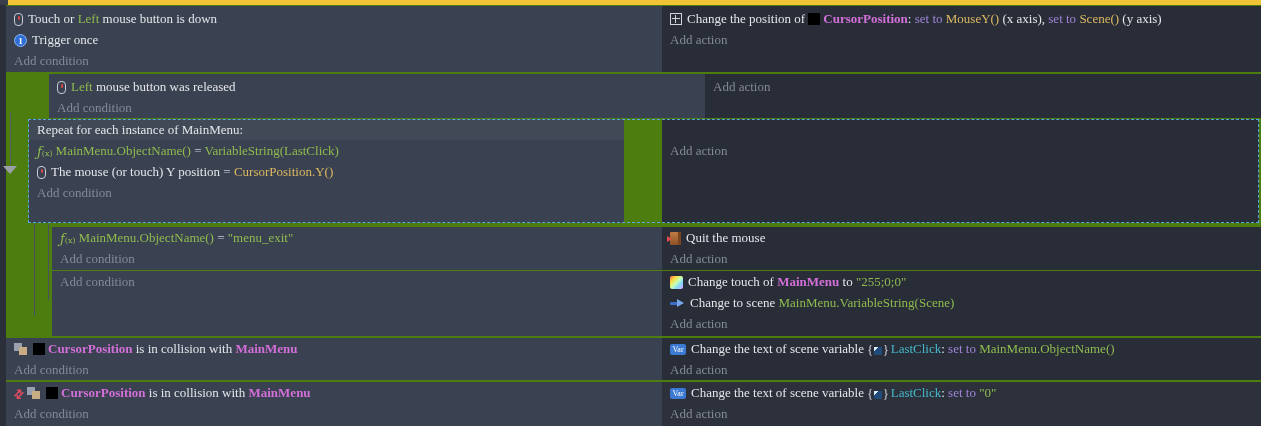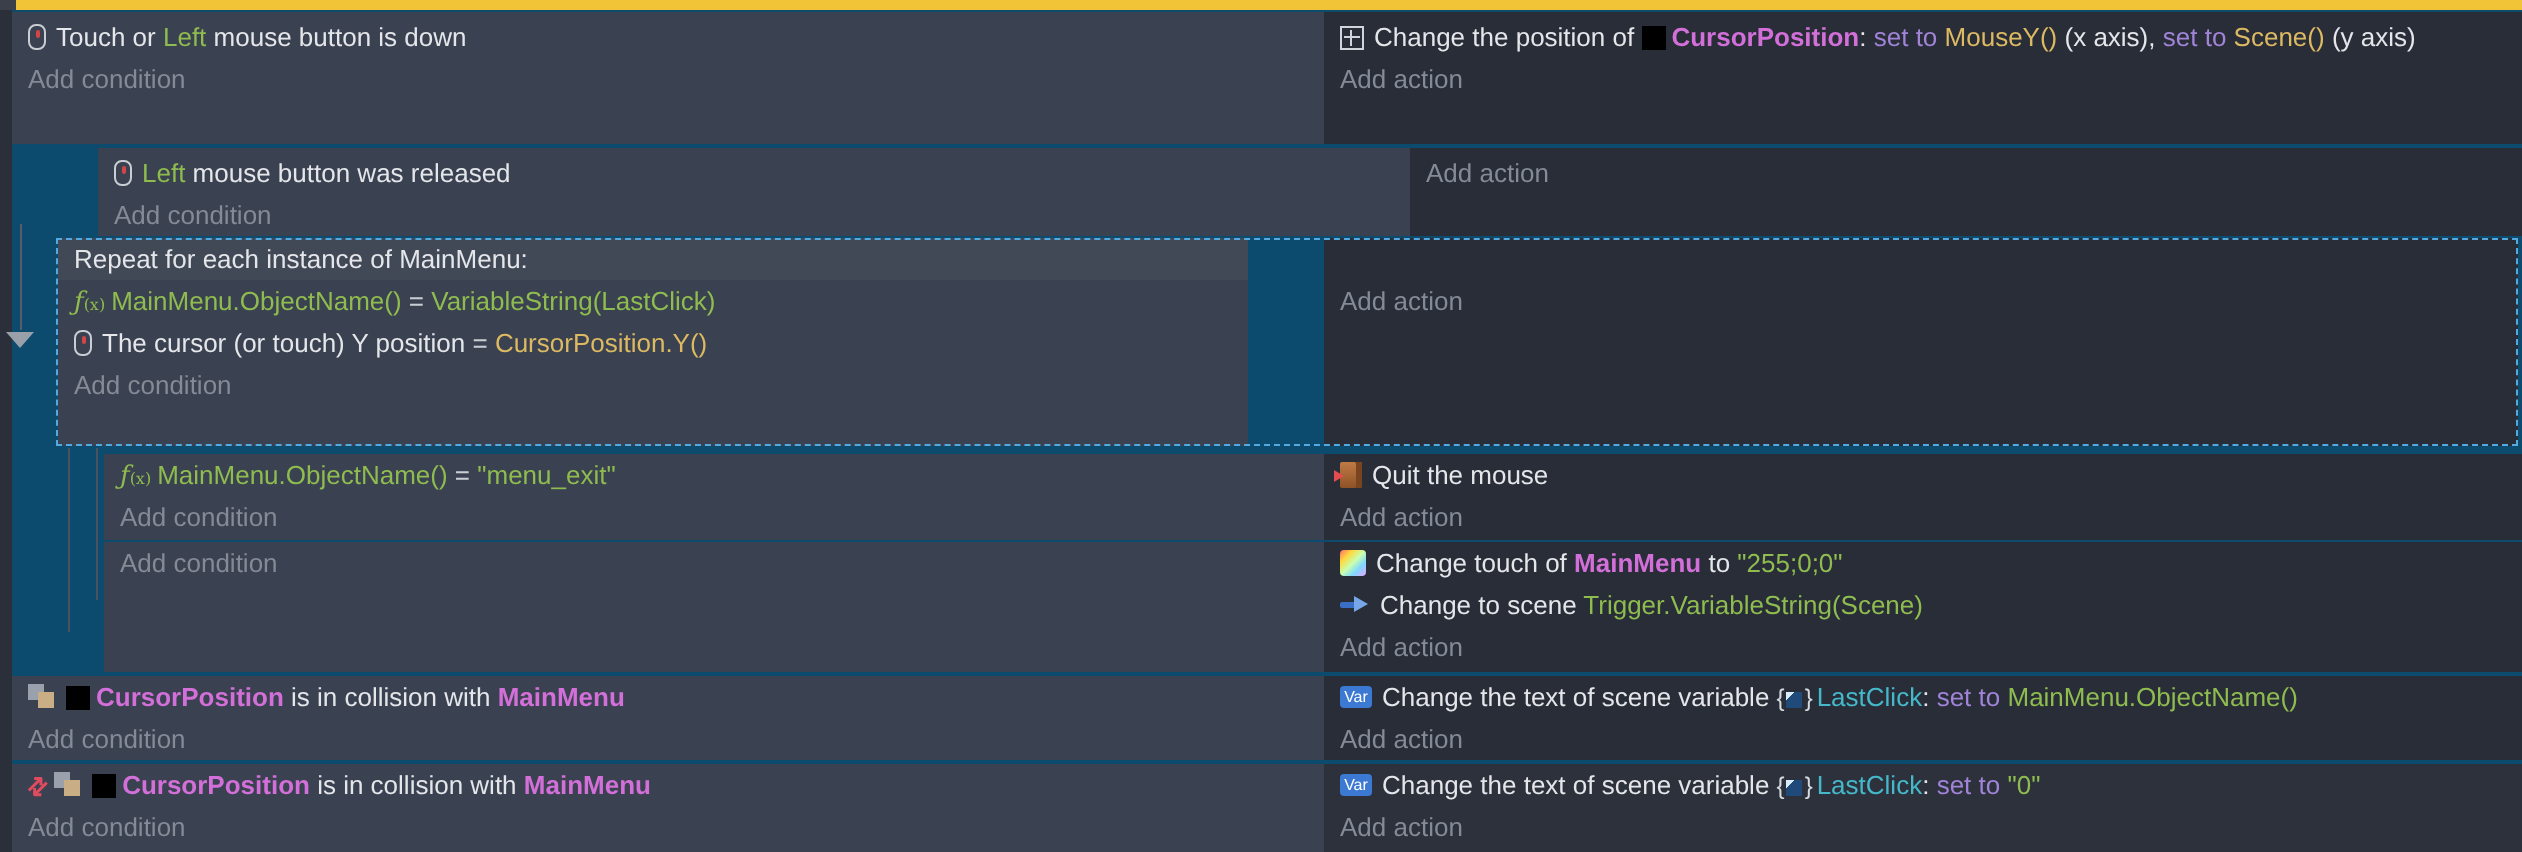--- a/index.html
+++ b/index.html
@@ -1,20 +1,20 @@
 <!DOCTYPE html>
 <html><head>
 <meta charset="utf-8">
 <style>
   * { margin:0; padding:0; box-sizing:border-box; }
   html,body { background:#14171d; }
   #stage {
     position:relative; width:1261px; height:426px; overflow:hidden;
-    background:#0c4a6e;
-    font-family:Liberation Sans, sans-serif;
+    background:#4d7c0f;
+    font-family:Liberation Serif, serif;
     font-size:13px; color:#e4e6ea;
   }
   .accent-corner { position:absolute; left:0; top:0; width:8px; height:5px; background:#3a3f4a; }
   .accent-bar { position:absolute; left:8px; right:0; top:0; height:5px; background:#f1c437; }
   .gutter { position:absolute; left:0; top:5px; bottom:0; width:6px; background:#2a2f39; }
 
   .event { position:absolute; }
   .cond, .act { position:absolute; top:0; bottom:0; overflow:hidden; }
   .cond { background:#3a4150; }
   .act  { background:#282d38; }
@@ -89,20 +89,23 @@
 <div id="stage">
   <div class="accent-corner"></div>
   <div class="accent-bar"></div>
   <div class="gutter"></div>
 
   <div class="event" style="top:6px; left:0; right:0; height:66px;">
     <div class="cond pad-top" style="left:6px; width:656px;">
       <div class="line">
         <span class="ic i-mouse"></span><span class="t">Touch or </span><span class="kw">Left</span><span class="t"> mouse button is down</span>
       </div>
+      <div class="line">
+        <span class="ic i-once"></span><span class="t">Trigger once</span>
+      </div>
       <div class="line muted">Add condition</div>
     </div>
     <div class="act pad-top" style="left:662px; right:0;">
       <div class="line">
         <span class="ic i-pos"></span><span class="t">Change the position of </span><span class="ic i-thumb"></span><span class="obj">CursorPosition</span><span class="t">: </span><span class="setto">set to </span><span class="gold">MouseY()</span><span class="t"> (x axis), </span><span class="setto">set to </span><span class="gold">Scene()</span><span class="t"> (y axis)</span>
       </div>
       <div class="line muted">Add action</div>
     </div>
   </div>
 
@@ -118,21 +121,21 @@
     </div>
   </div>
 
   <div class="event" style="top:119px; left:0; right:0; height:104px;">
     <div class="cond" style="left:29px; width:595px;">
       <div class="line hdr">Repeat for each instance of MainMenu:</div>
       <div class="line">
         <span class="ic i-fx"></span><span class="green">MainMenu.ObjectName()</span><span class="eq"> = </span><span class="green">VariableString(LastClick)</span>
       </div>
       <div class="line">
-        <span class="ic i-mouse"></span><span class="t">The cursor (or touch) Y position</span><span class="eq"> = </span><span class="gold">CursorPosition.Y()</span>
+        <span class="ic i-mouse"></span><span class="t">The mouse (or touch) Y position</span><span class="eq"> = </span><span class="gold">CursorPosition.Y()</span>
       </div>
       <div class="line muted">Add condition</div>
     </div>
     <div class="act" style="left:662px; right:2px;">
       <div class="line"></div>
       <div class="line muted">Add action</div>
     </div>
     <div class="sel-border"></div>
   </div>
 
@@ -153,21 +156,21 @@
 
   <div class="event" style="top:271px; left:0; right:0; height:65px;">
     <div class="cond" style="left:52px; width:610px;">
       <div class="line muted">Add condition</div>
     </div>
     <div class="act" style="left:662px; right:0;">
       <div class="line">
         <span class="ic i-tint"></span><span class="t">Change touch of </span><span class="obj">MainMenu</span><span class="t"> to </span><span class="green">"255;0;0"</span>
       </div>
       <div class="line">
-        <span class="ic i-scene"></span><span class="t">Change to scene </span><span class="green">Trigger.VariableString(Scene)</span>
+        <span class="ic i-scene"></span><span class="t">Change to scene </span><span class="green">MainMenu.VariableString(Scene)</span>
       </div>
       <div class="line muted">Add action</div>
     </div>
   </div>
 
   <div class="event" style="top:338px; left:0; right:0; height:42px;">
     <div class="cond" style="left:6px; width:656px;">
       <div class="line">
         <span class="ic i-coll"></span><span class="ic i-thumb"></span><span class="obj">CursorPosition</span><span class="t"> is in collision with </span><span class="obj">MainMenu</span>
       </div>

